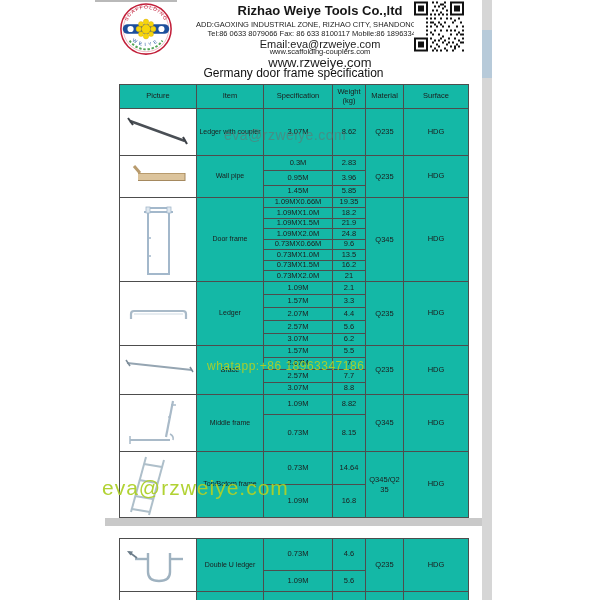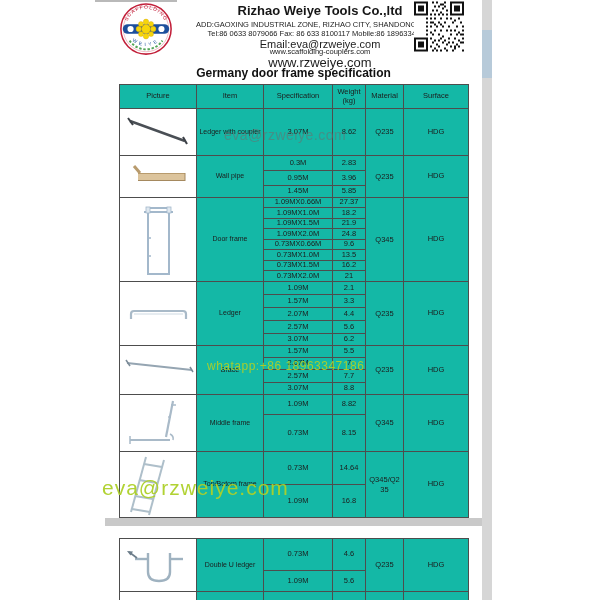--- a/index.html
+++ b/index.html
@@ -8,21 +8,21 @@
   .abs{position:absolute}
   
   .hline{position:absolute;left:170px;width:300px;text-align:center;white-space:nowrap}
   .company{top:3px;font-size:13px;font-weight:bold;color:#161616}
   .addr{top:20px;font-size:7.5px}
   .tel{top:29px;font-size:7.5px}
   .mail{top:38px;font-size:11px}
   .url1{top:47px;font-size:7.5px}
   .url2{top:55px;font-size:13px}
   .title{position:absolute;left:119px;width:349px;top:66px;text-align:center;
-         font-size:12px;font-weight:bold;color:#111}
+         font-size:12px;font-weight:normal;color:#111}
   .tl-line{position:absolute;left:95px;top:0;width:82px;height:2px;background:#b9b9b9}
   
   table{border-collapse:collapse;table-layout:fixed;position:absolute;left:119px;width:349px;background:#14b8a6}
   td,th{border:1px solid #4d4d4d;text-align:center;vertical-align:middle;
         font-size:7.5px;line-height:1.15;padding:0;font-weight:normal;color:#1c1c1c}
   th{font-size:7.5px}
   td.item{font-size:7px;white-space:nowrap}
   td.mat{word-break:break-all;padding:0 2px;line-height:1.25}
   td.pic{background:#fff}
   
@@ -159,21 +159,21 @@
           <rect x="27" y="8" width="21" height="66"></rect>
           <path d="M23 12 H52"></path>
           <path d="M27 38 h3 M27 56 h3" stroke-width="1.5"></path>
         </g>
         <rect x="25" y="7" width="4" height="6" fill="#dfe8f0" stroke="#a3b8cb" stroke-width="0.8"></rect>
         <rect x="46" y="7" width="4" height="6" fill="#dfe8f0" stroke="#a3b8cb" stroke-width="0.8"></rect>
       </svg>
         </td>
     <td class="item" rowspan="8">Door frame</td>
     <td>1.09MX0.66M</td>
-    <td>27.37</td>
+    <td>19.35</td>
     <td class="mat" rowspan="8">Q345</td>
     <td rowspan="8">HDG</td>
   </tr>
   <tr style="height:11px">
         <td>1.09MX1.0M</td>
         <td>18.2</td>
       </tr>
   <tr style="height:10px">
         <td>1.09MX1.5M</td>
         <td>21.9</td>

